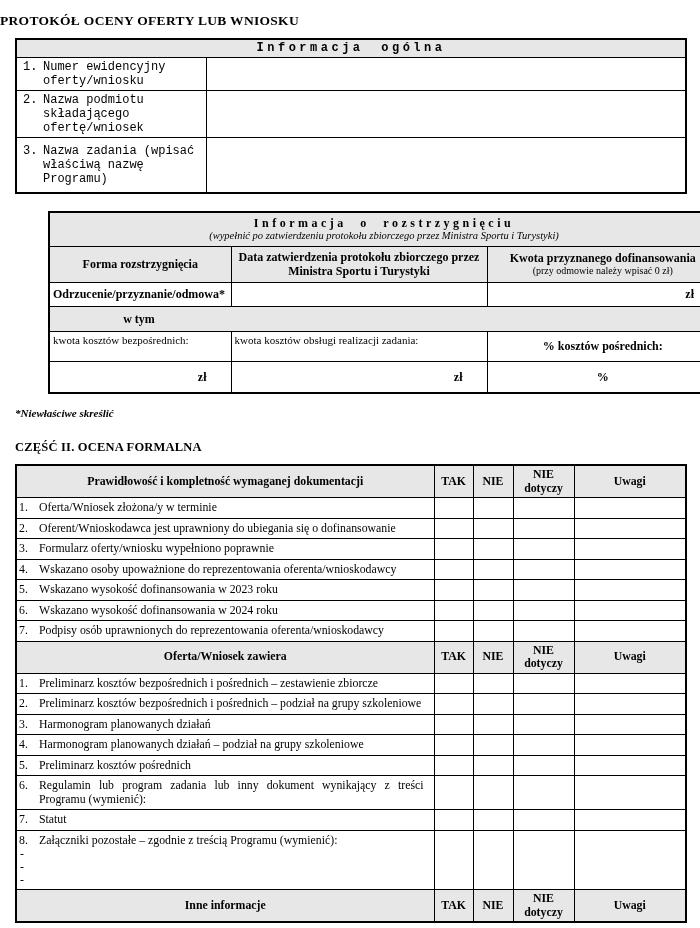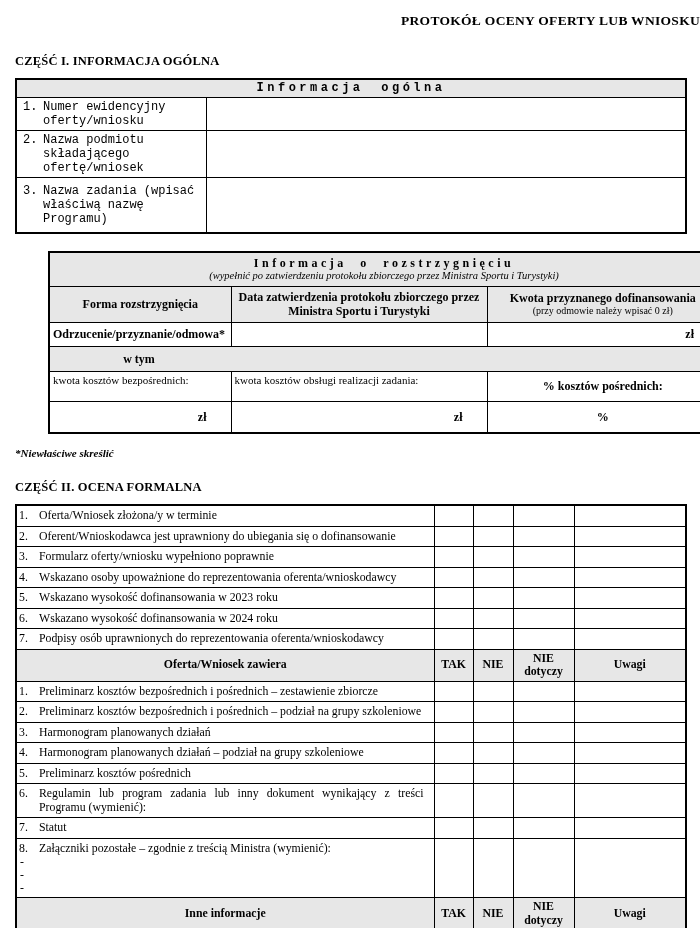--- a/index.html
+++ b/index.html
@@ -3,21 +3,21 @@
 <meta charset="utf-8">
 <style>
   * { box-sizing: border-box; }
   html, body { margin: 0; padding: 0; }
   body {
     width: 700px; height: 928px; overflow: hidden;
     background: #ffffff; color: #000;
     font-family: "Liberation Serif", serif;
   }
   .doc-title {
-    text-align: right; font-weight: bold; font-size: 13.5px;
+    text-align: left; font-weight: bold; font-size: 13.5px;
     padding-top: 13px; letter-spacing: 0.3px;
   }
   .section-heading {
     font-weight: bold; font-size: 12.5px;
     margin: 25px 0 0 15px; letter-spacing: 0.2px;
   }
   table {
     border-collapse: collapse; table-layout: fixed;
     margin-left: 15px; width: 670px;
     border: 2px solid #000;
@@ -63,21 +63,20 @@
     margin: 13px 0 0 15px;
   }
 </style>
 </head>
 <body>
 
 <div>
 
   <div class="doc-title">PROTOKÓŁ OCENY OFERTY LUB WNIOSKU</div>
 
-  <div class="section-heading">CZĘŚĆ I. INFORMACJA OGÓLNA</div>
 
   <table class="t1">
     <colgroup>
         <col style="width:190px">
         <col style="width:480px">
       </colgroup>
     <tbody>
         <tr>
       <td colspan="2" class="band spread t1-band">Informacja ogólna</td>
     </tr>
@@ -162,20 +161,27 @@
   <table class="t3">
     <colgroup>
       <col style="width:418px">
         <col style="width:39px">
         <col style="width:40px">
       <col style="width:61px">
         <col style="width:112px">
     </colgroup>
 
     <tbody>
+        <tr class="hrow">
+      <td class="band">Prawidłowość i kompletność wymaganej dokumentacji</td>
+      <td class="band">TAK</td>
+      <td class="band">NIE</td>
+      <td class="band">NIE dotyczy</td>
+      <td class="band">Uwagi</td>
+    </tr>
 
     <tr>
       <td class="item-cell">
             <div class="numrow">
               <span class="num">1.</span>
               <span class="ltext">Oferta/Wniosek złożona/y w terminie</span>
             </div>
           </td>
       <td></td>
           <td></td>
@@ -344,21 +350,21 @@
           </td>
       <td></td>
           <td></td>
           <td></td>
           <td></td>
     </tr>
     <tr>
       <td class="item-cell top">
         <div class="numrow">
               <span class="num">8.</span>
-              <span class="ltext">Załączniki pozostałe – zgodnie z treścią Ministra (wymienić):</span>
+              <span class="ltext">Załączniki pozostałe – zgodnie z treścią Programu (wymienić):</span>
             </div>
         <div class="dash-line">-</div>
         <div class="dash-line">-</div>
         <div class="dash-line">-</div>
       </td>
       <td></td>
           <td></td>
           <td></td>
           <td></td>
     </tr>

